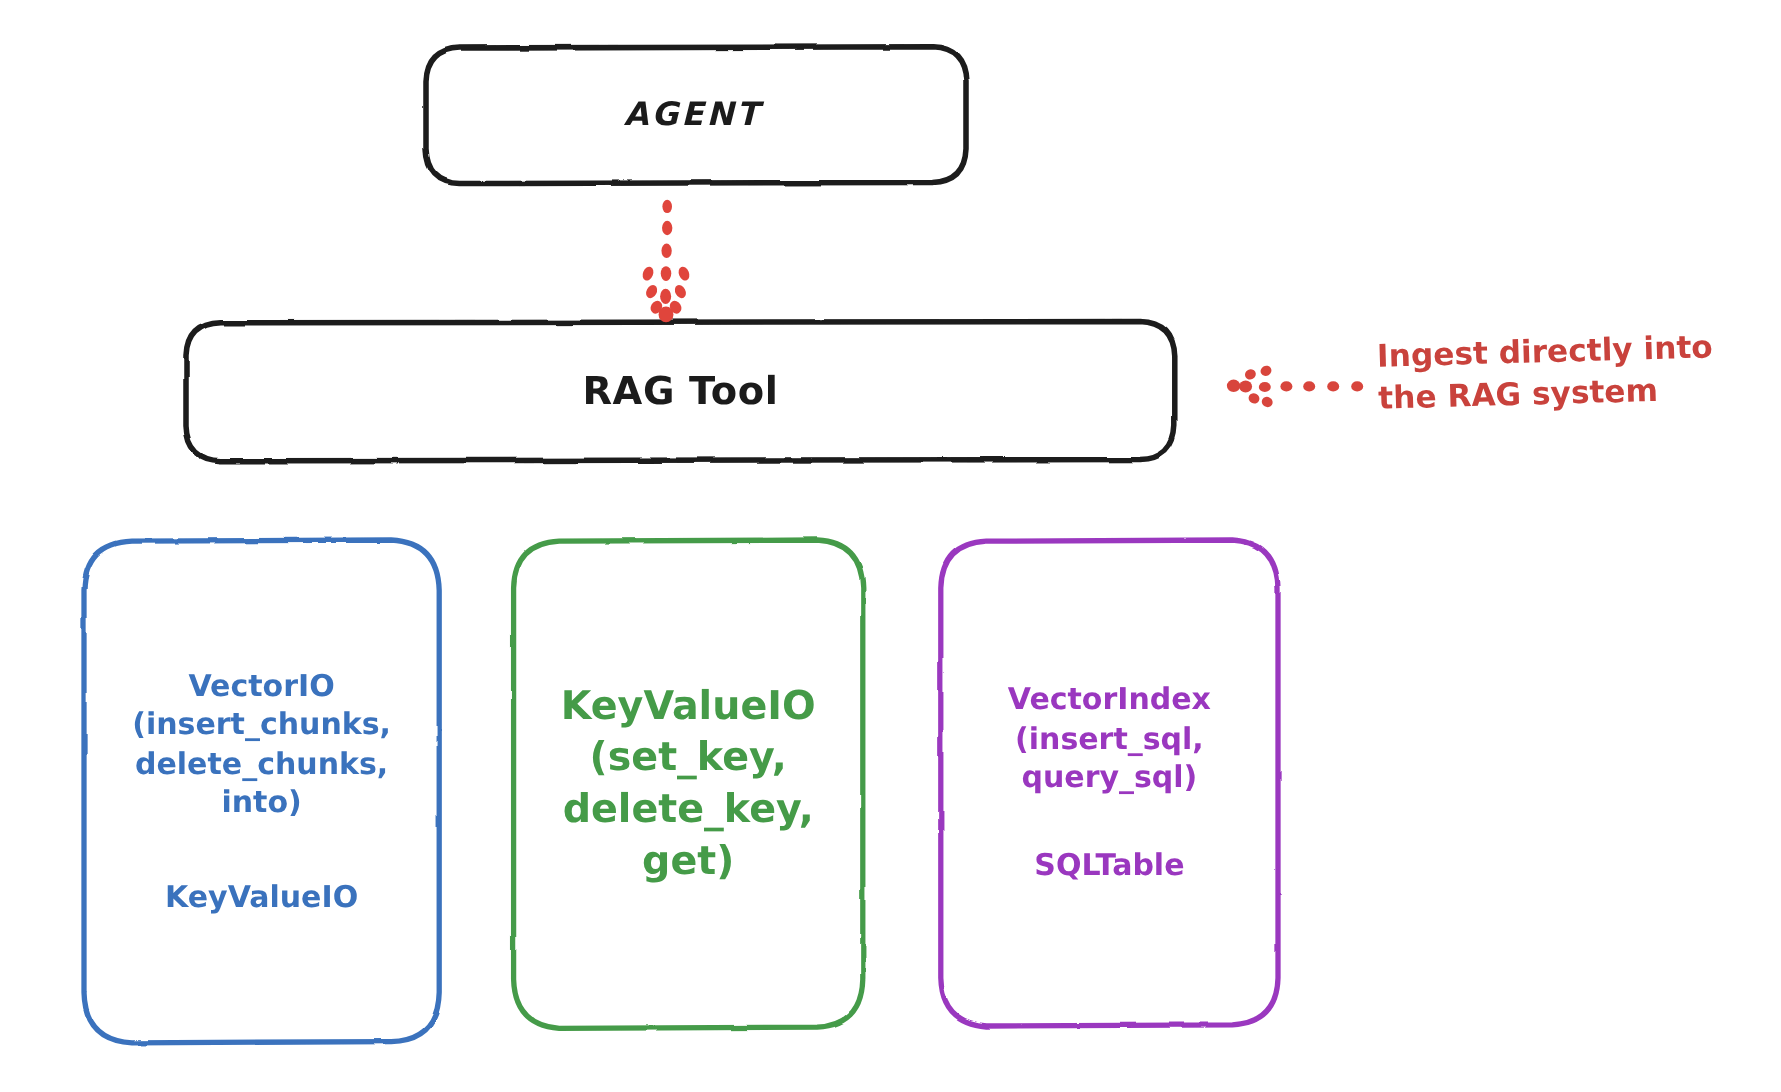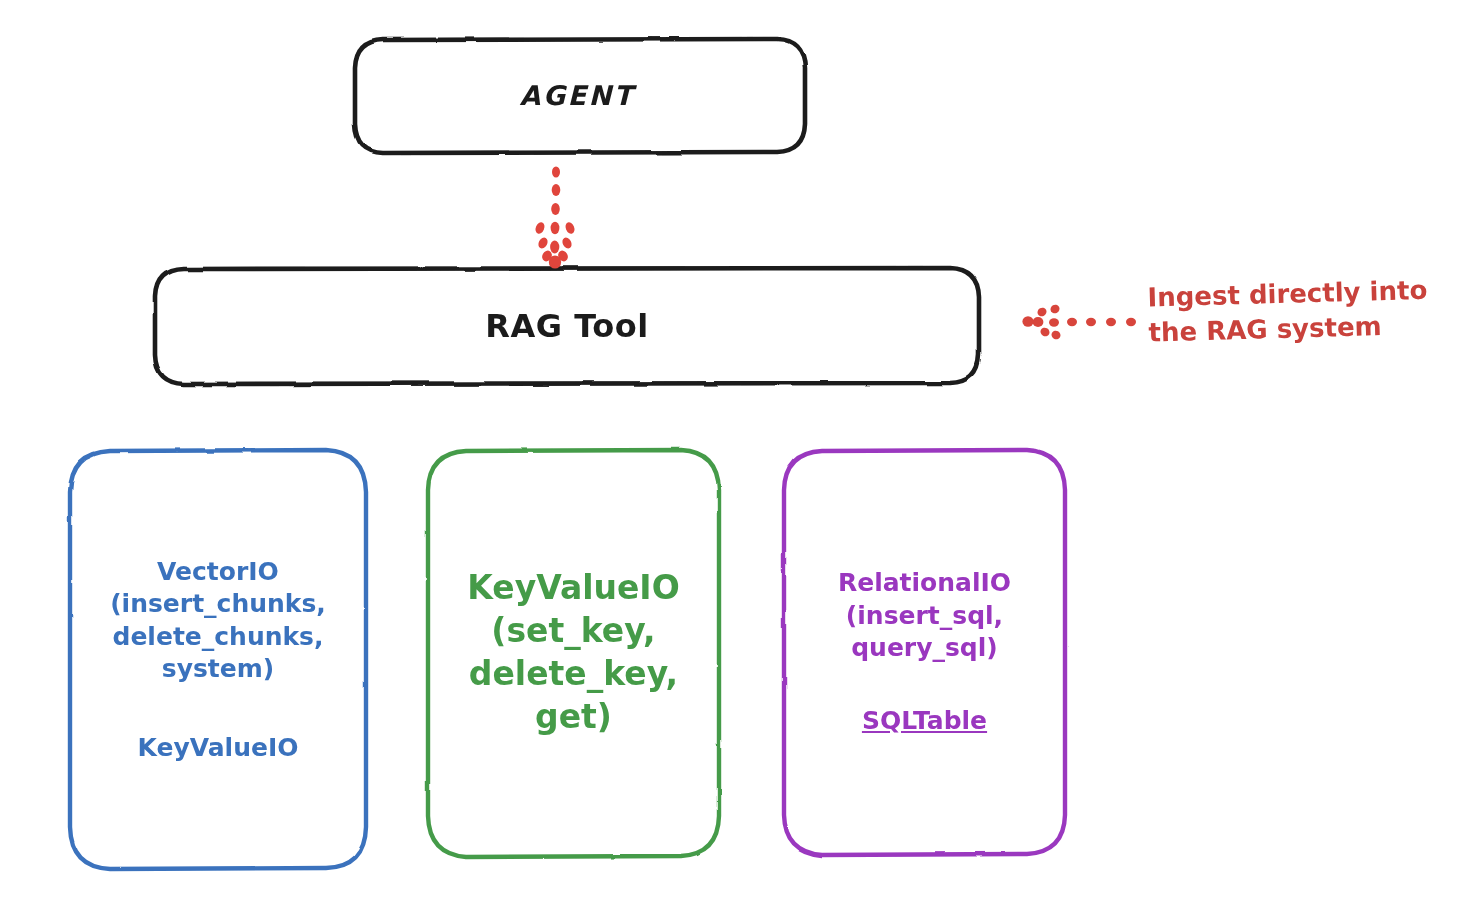--- a/index.html
+++ b/index.html
@@ -102,21 +102,21 @@
   #key-value-io-node .api-label,
   #key-value-io-node .index-label { color: #459b48; }
   #relational-io-node .api-label,
   #relational-io-node .index-label { color: #9a37bf; }
 
   #vector-io-node .api-label { font-size: 25px; }
   #vector-io-node .index-label { font-size: 25px; margin-top: 46px; }
   #key-value-io-node .api-label { font-size: 33px; }
   #key-value-io-node .index-label { font-size: 25px; margin-top: 40px; }
   #relational-io-node .api-label { font-size: 25px; }
-  #relational-io-node .index-label { font-size: 25px; margin-top: 40px; text-decoration: underline; }
+  #relational-io-node .index-label { font-size: 25px; margin-top: 40px; }
 
   
   #ingest-annotation {
     position: absolute;
     left: 1148px;
     top: 276px;
     width: 330px;
     color: #c9423c;
     font-family: "DejaVu Sans", sans-serif;
     font-size: 26px;
@@ -200,31 +200,31 @@
 </div>
 
 <div class="node" id="rag-tool-node">
   <div class="node-label">RAG Tool</div>
 </div>
 
 <div class="node provider" id="vector-io-node">
   <div class="node-label api-label">VectorIO
 (insert_chunks,
 delete_chunks,
-system)</div>
+into)</div>
   <div class="node-label index-label">KeyValueIO</div>
 </div>
 
 <div class="node provider" id="key-value-io-node">
   <div class="node-label api-label">KeyValueIO
 (set_key,
 delete_key, get)</div>
 </div>
 
 <div class="node provider" id="relational-io-node">
-  <div class="node-label api-label">RelationalIO
+  <div class="node-label api-label">VectorIndex
 (insert_sql,
 query_sql)</div>
   <div class="node-label index-label">SQLTable</div>
 </div>
 
 <div id="ingest-annotation">Ingest directly into
 the RAG system</div>
 
 </body></html>

